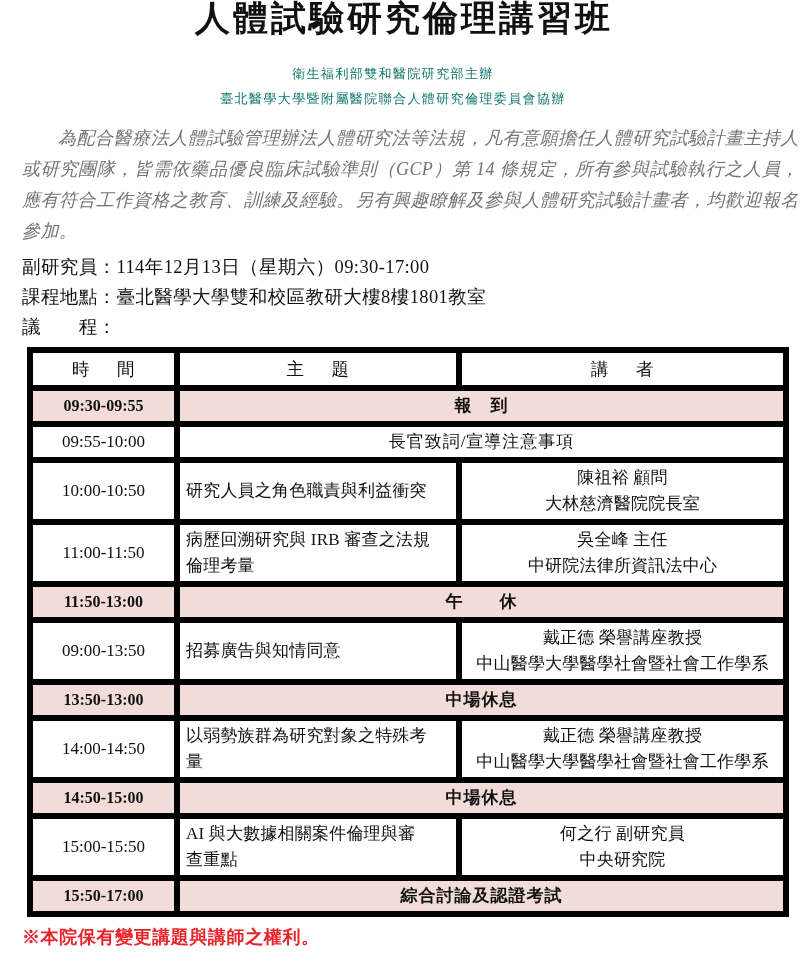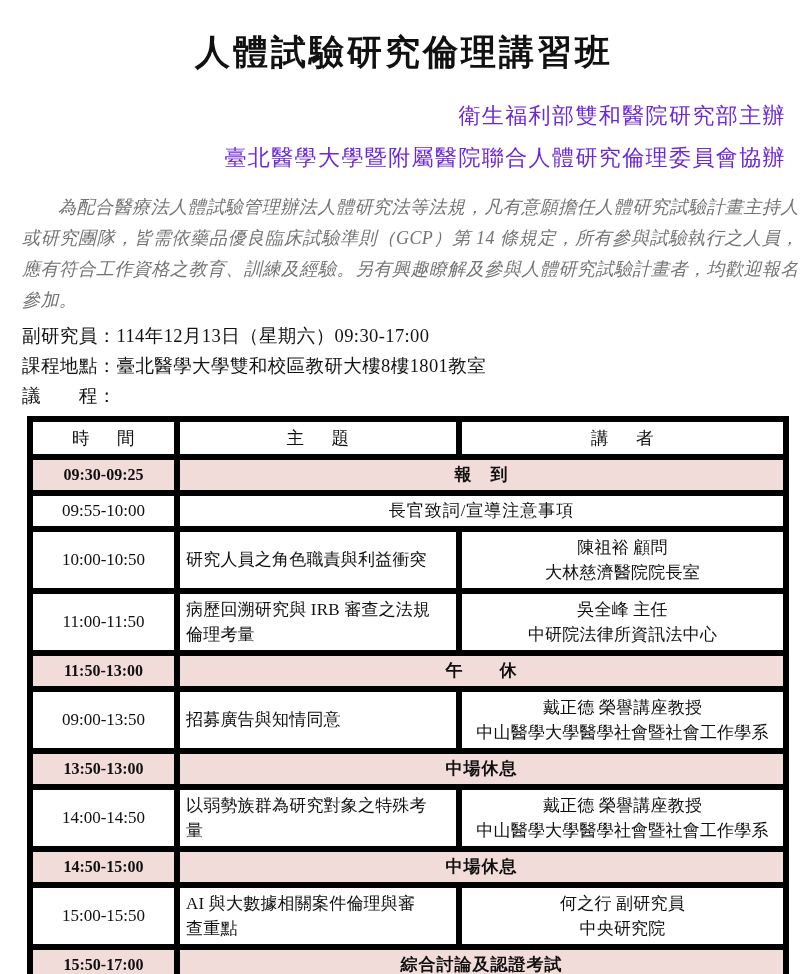--- a/index.html
+++ b/index.html
@@ -20,41 +20,41 @@
     width: 808px;
     height: 974px;
     box-sizing: border-box;
     padding: 0;
     overflow: hidden;
   }
 
   
   .doc-title {
     margin: 0;
-    padding-top: 34px;
     text-align: center;
     font-size: 35px;
     font-weight: bold;
     letter-spacing: 3px;
     line-height: 1.1;
     color: #111111;
     font-family: "Liberation Serif", "DejaVu Serif", serif;
   }
 
   
   .org-block {
     margin-top: 22px;
     padding-right: 22px;
     text-align: right;
   }
   .org-line {
-    font-size: 22px;
+    font-size: 13px;
     line-height: 1.95;
     letter-spacing: 1.4px;
-    color: #6d28d9;
+    color: #0f766e;
+    text-align: center;
   }
 
   
   .intro {
     margin: 12px 9px 0 22px;
     font-size: 18px;
     line-height: 1.72;
     text-align: justify;
     text-justify: inter-ideograph;
     text-indent: 2em;
@@ -202,21 +202,21 @@
           <th>
             <span class="hdr-sp"><span>主</span><i>&nbsp;</i><span>題</span></span>
           </th>
           <th>
             <span class="hdr-sp"><span>講</span><i>&nbsp;</i><span>者</span></span>
           </th>
         </tr>
       </thead>
       <tbody id="agenda-body">
           <tr class="break r-single">
-            <td class="time">09:30-09:25</td>
+            <td class="time">09:30-09:55</td>
             <td class="full" colspan="2">報　到</td>
           </tr>
           <tr class="r-single">
             <td class="time">09:55-10:00</td>
             <td class="full" colspan="2">長官致詞/宣導注意事項</td>
           </tr>
           <tr class="r-double">
             <td class="time">10:00-10:50</td>
             <td class="topic">研究人員之角色職責與利益衝突</td>
             <td class="speaker">

